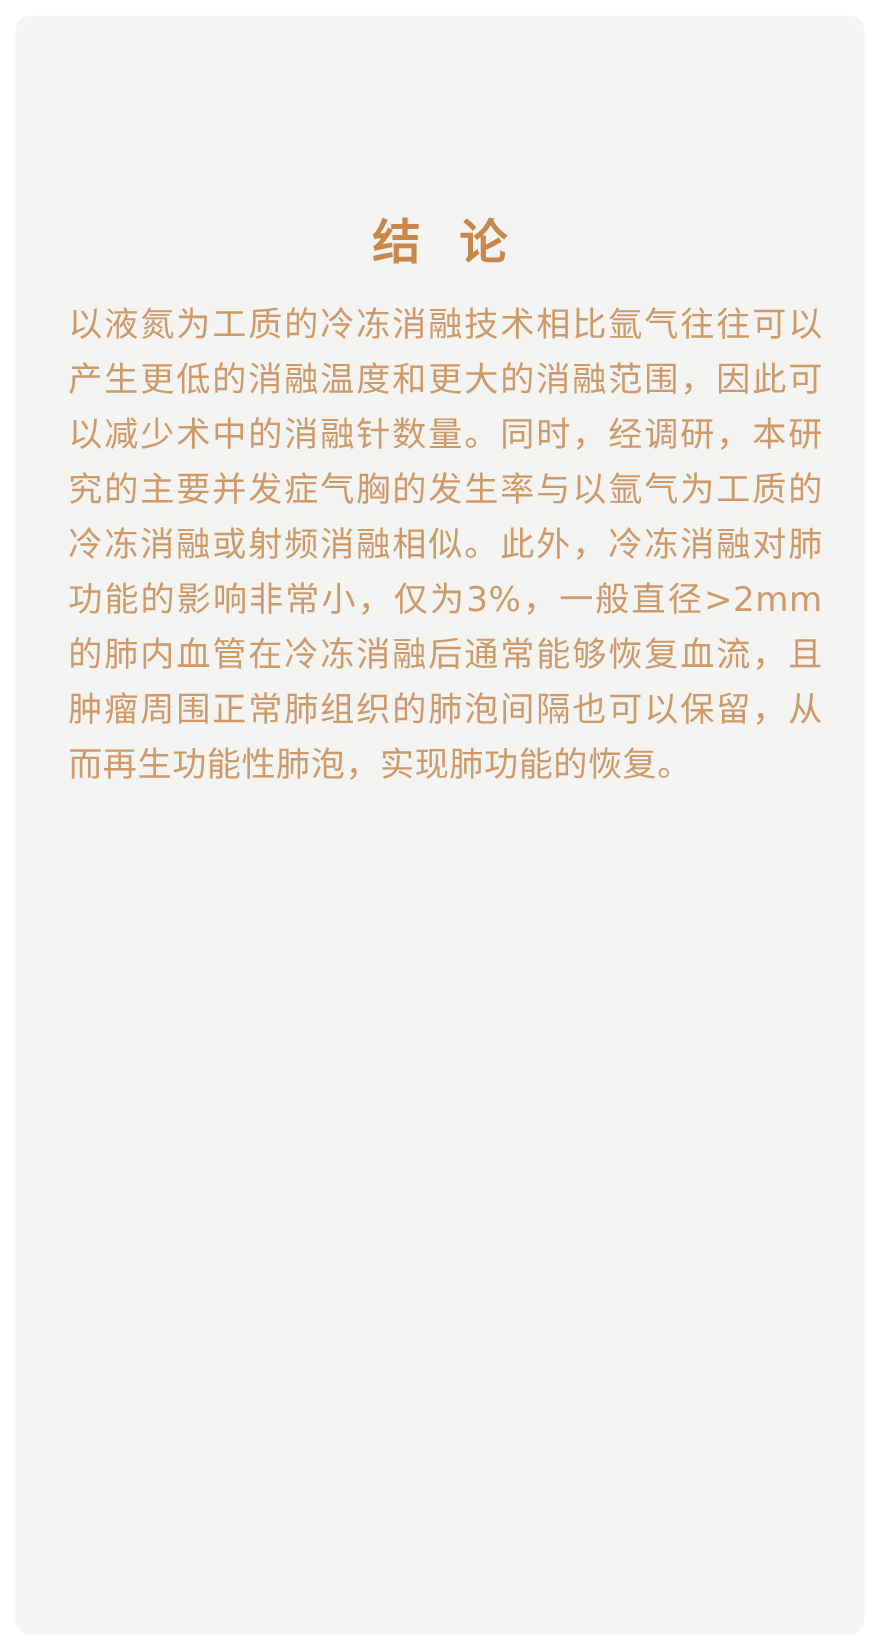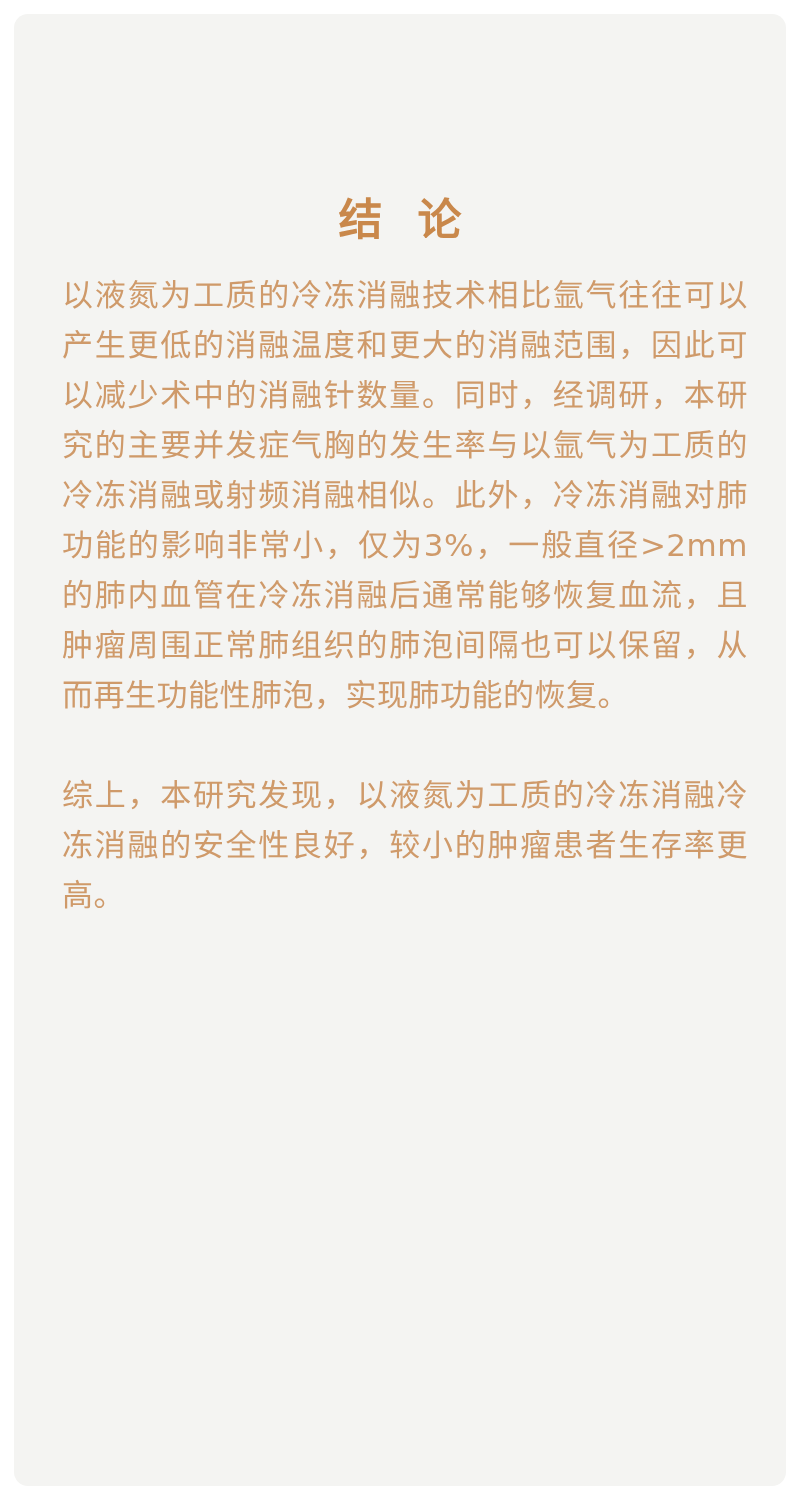--- a/index.html
+++ b/index.html
@@ -67,17 +67,16 @@
 </head>
 <body>
 
 <div class="page">
   <div class="card">
 
     <div class="section-title">结 论</div>
 
     <div class="body-block">
       <p class="paragraph">以液氮为工质的冷冻消融技术相比氩气往往可以产生更低的消融温度和更大的消融范围，因此可以减少术中的消融针数量。同时，经调研，本研究的主要并发症气胸的发生率与以氩气为工质的冷冻消融或射频消融相似。此外，冷冻消融对肺功能的影响非常小，仅为3%，一般直径&gt;2mm的肺内血管在冷冻消融后通常能够恢复血流，且肿瘤周围正常肺组织的肺泡间隔也可以保留，从而再生功能性肺泡，实现肺功能的恢复。</p>
-      <p class="paragraph">综上，本研究发现，以液氮为工质的冷冻消融冷冻消融的安全性良好，较小的肿瘤患者生存率更高。</p>
     </div>
 
   </div>
 </div>
 
 </body></html>

